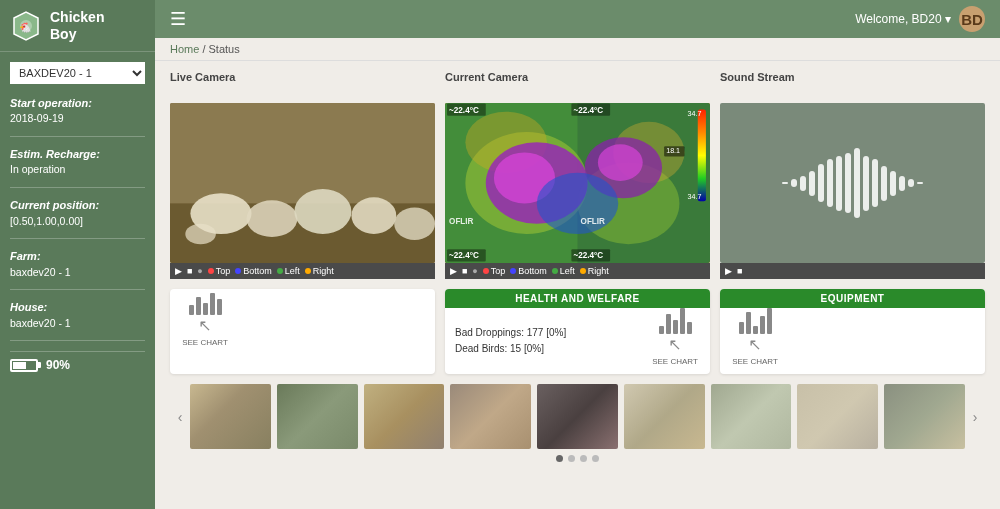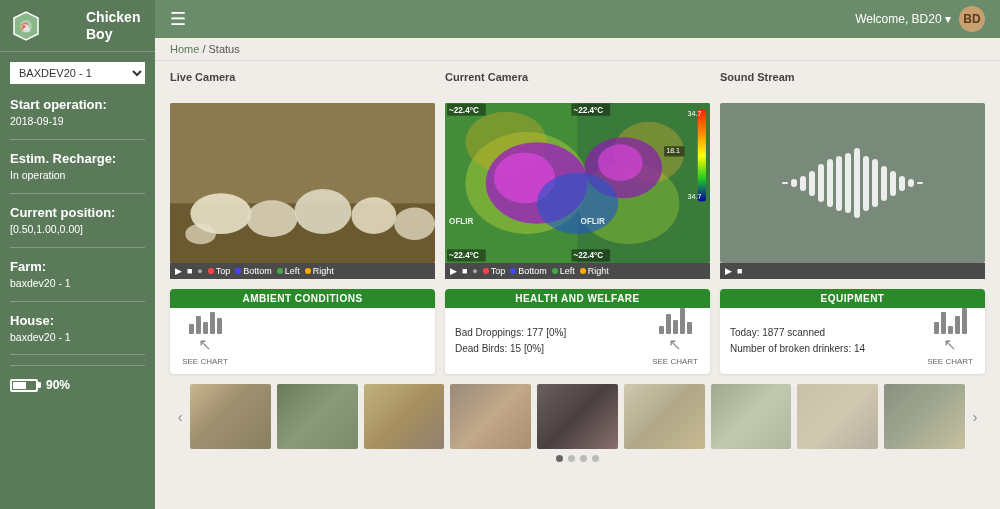--- a/index.html
+++ b/index.html
@@ -25,21 +25,20 @@
     }
     #logo-icon {
       width: 32px;
       height: 32px;
     }
     #sidebar-title {
       font-size: 14px;
       font-weight: bold;
       line-height: 1.2;
       color: white;
-      margin-left: 36px;
     }
     #sidebar-content {
       padding: 10px 10px;
       flex: 1;
       font-size: 11px;
     }
     #device-select {
       width: 100%;
       padding: 4px 5px;
       margin-bottom: 12px;
@@ -49,28 +48,28 @@
       font-size: 11px;
       cursor: pointer;
     }
     .sidebar-info-block {
       margin-bottom: 10px;
       padding-bottom: 10px;
       border-bottom: 1px solid rgba(255,255,255,0.25);
       line-height: 1.4;
     }
     .sidebar-info-block:last-of-type { border-bottom: none; }
-    .sidebar-label { font-weight: bold; font-size: 13px; }
+    .sidebar-label { font-weight: bold; font-size: 11px; font-style: italic; }
     .sidebar-value { font-size: 10.5px; }
     #battery-row {
       display: flex;
       align-items: center;
       gap: 8px;
       margin-top: 6px;
-      padding-top: 12px;
+      padding-top: 6px;
       border-top: 1px solid rgba(255,255,255,0.25);
     }
     #battery-icon {
       display: flex;
       align-items: center;
       gap: 1px;
     }
     .battery-body {
       width: 28px;
       height: 13px;
@@ -128,21 +127,21 @@
     }
     #user-avatar {
       width: 26px;
       height: 26px;
       border-radius: 50%;
       background: #c8a070;
       overflow: hidden;
       display: flex;
       align-items: center;
       justify-content: center;
-      font-size: 12px;
+      font-size: 15px;
       font-weight: bold;
       color: #5a3a1a;
     }
 
     
     #breadcrumb {
       padding: 5px 15px;
       font-size: 11px;
       color: #555;
       background: #f0ede8;
@@ -551,21 +550,20 @@
           <span class="ctrl-btn">▶</span>
           <span class="ctrl-btn">■</span>
         </div>
       </div>
 
     </div>
 
     <div id="stats-row">
 
       <div class="stat-panel">
-        <div class="stat-header">AMBIENT CONDITIONS</div>
         <div class="stat-body">
           <div class="stat-chart-icon">
             <div class="stat-chart-bars">
               <div class="stat-bar" style="height:10px"></div>
               <div class="stat-bar" style="height:18px"></div>
               <div class="stat-bar" style="height:12px"></div>
               <div class="stat-bar" style="height:22px"></div>
               <div class="stat-bar" style="height:16px"></div>
             </div>
             <span class="chart-cursor">↖</span>
@@ -591,24 +589,20 @@
             </div>
             <span class="chart-cursor">↖</span>
             <div class="see-chart-label">SEE CHART</div>
           </div>
         </div>
       </div>
 
       <div class="stat-panel">
         <div class="stat-header">EQUIPMENT</div>
         <div class="stat-body">
-          <div class="stat-values">
-            <div>Today: 1877 scanned</div>
-            <div>Number of broken drinkers: 14</div>
-          </div>
           <div class="stat-chart-icon">
             <div class="stat-chart-bars">
               <div class="stat-bar" style="height:12px"></div>
               <div class="stat-bar" style="height:22px"></div>
               <div class="stat-bar" style="height:8px"></div>
               <div class="stat-bar" style="height:18px"></div>
               <div class="stat-bar" style="height:26px"></div>
             </div>
             <span class="chart-cursor">↖</span>
             <div class="see-chart-label">SEE CHART</div>

